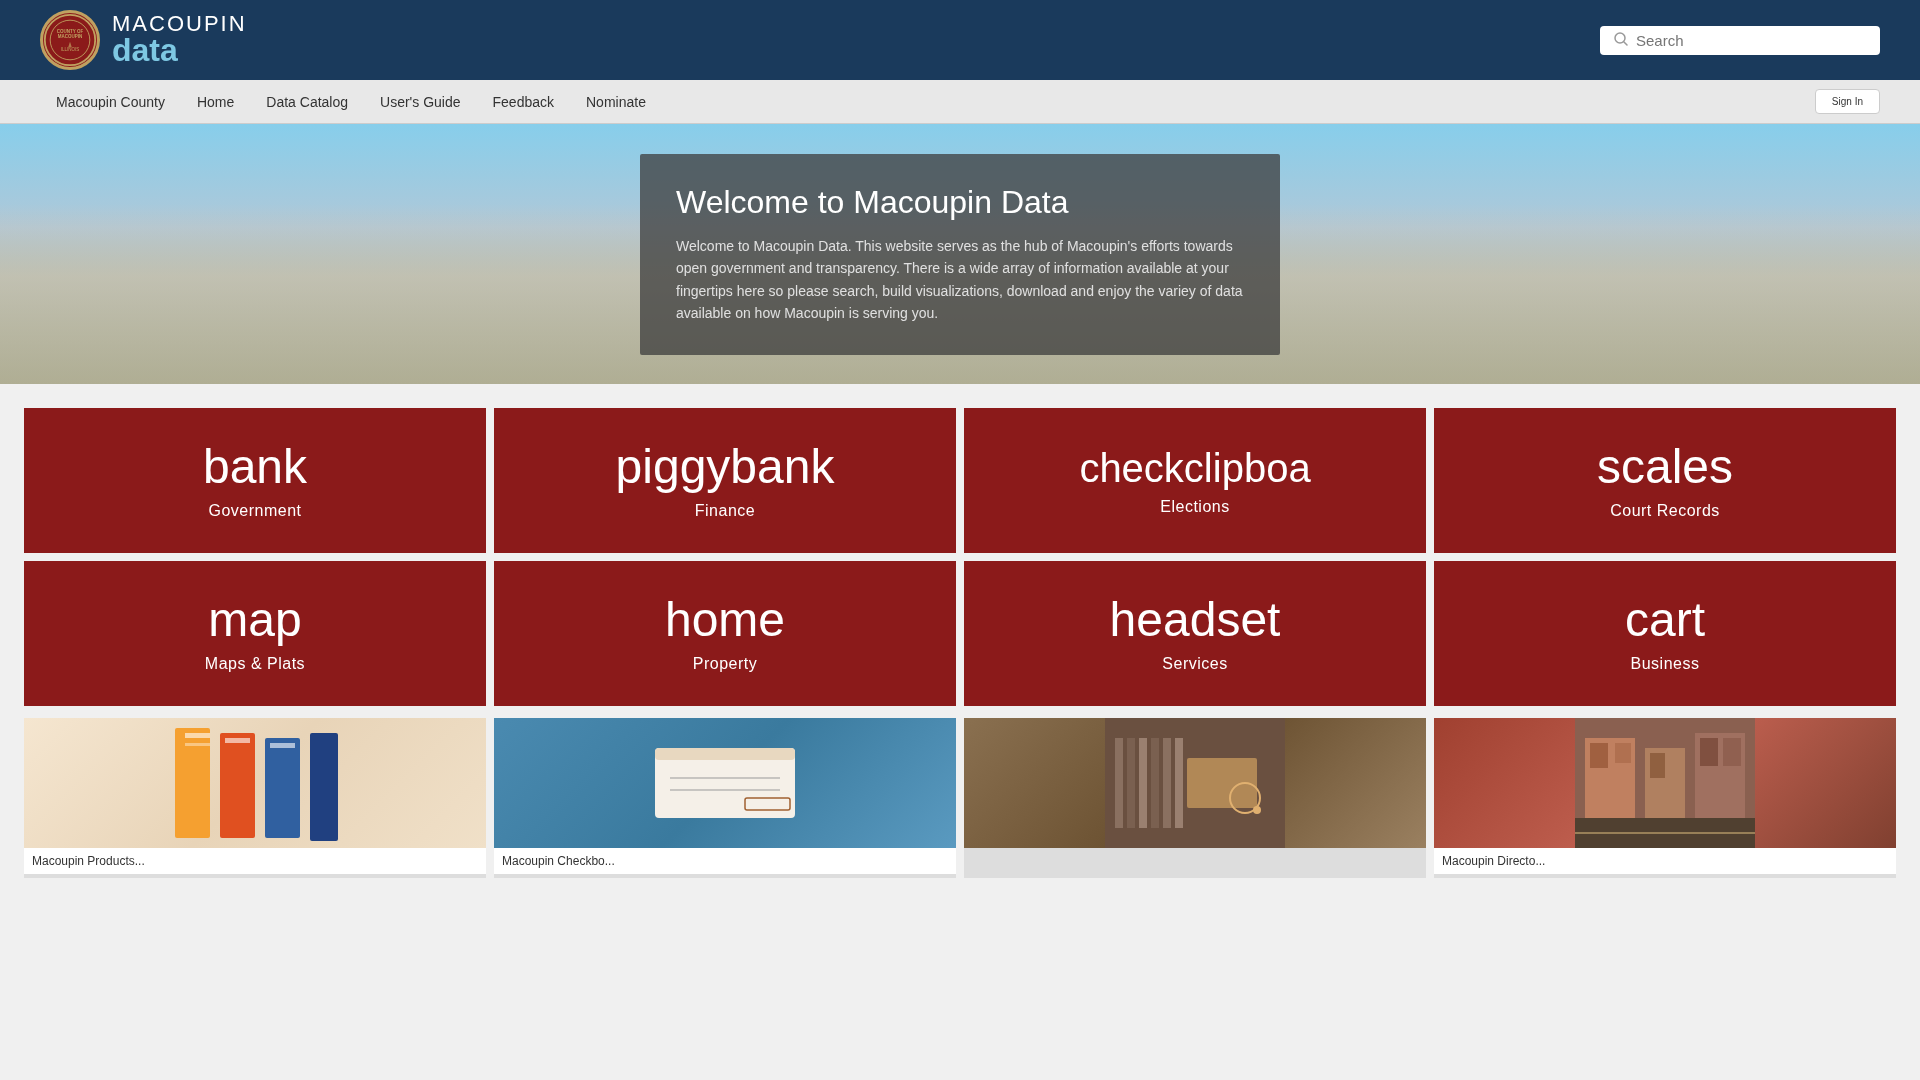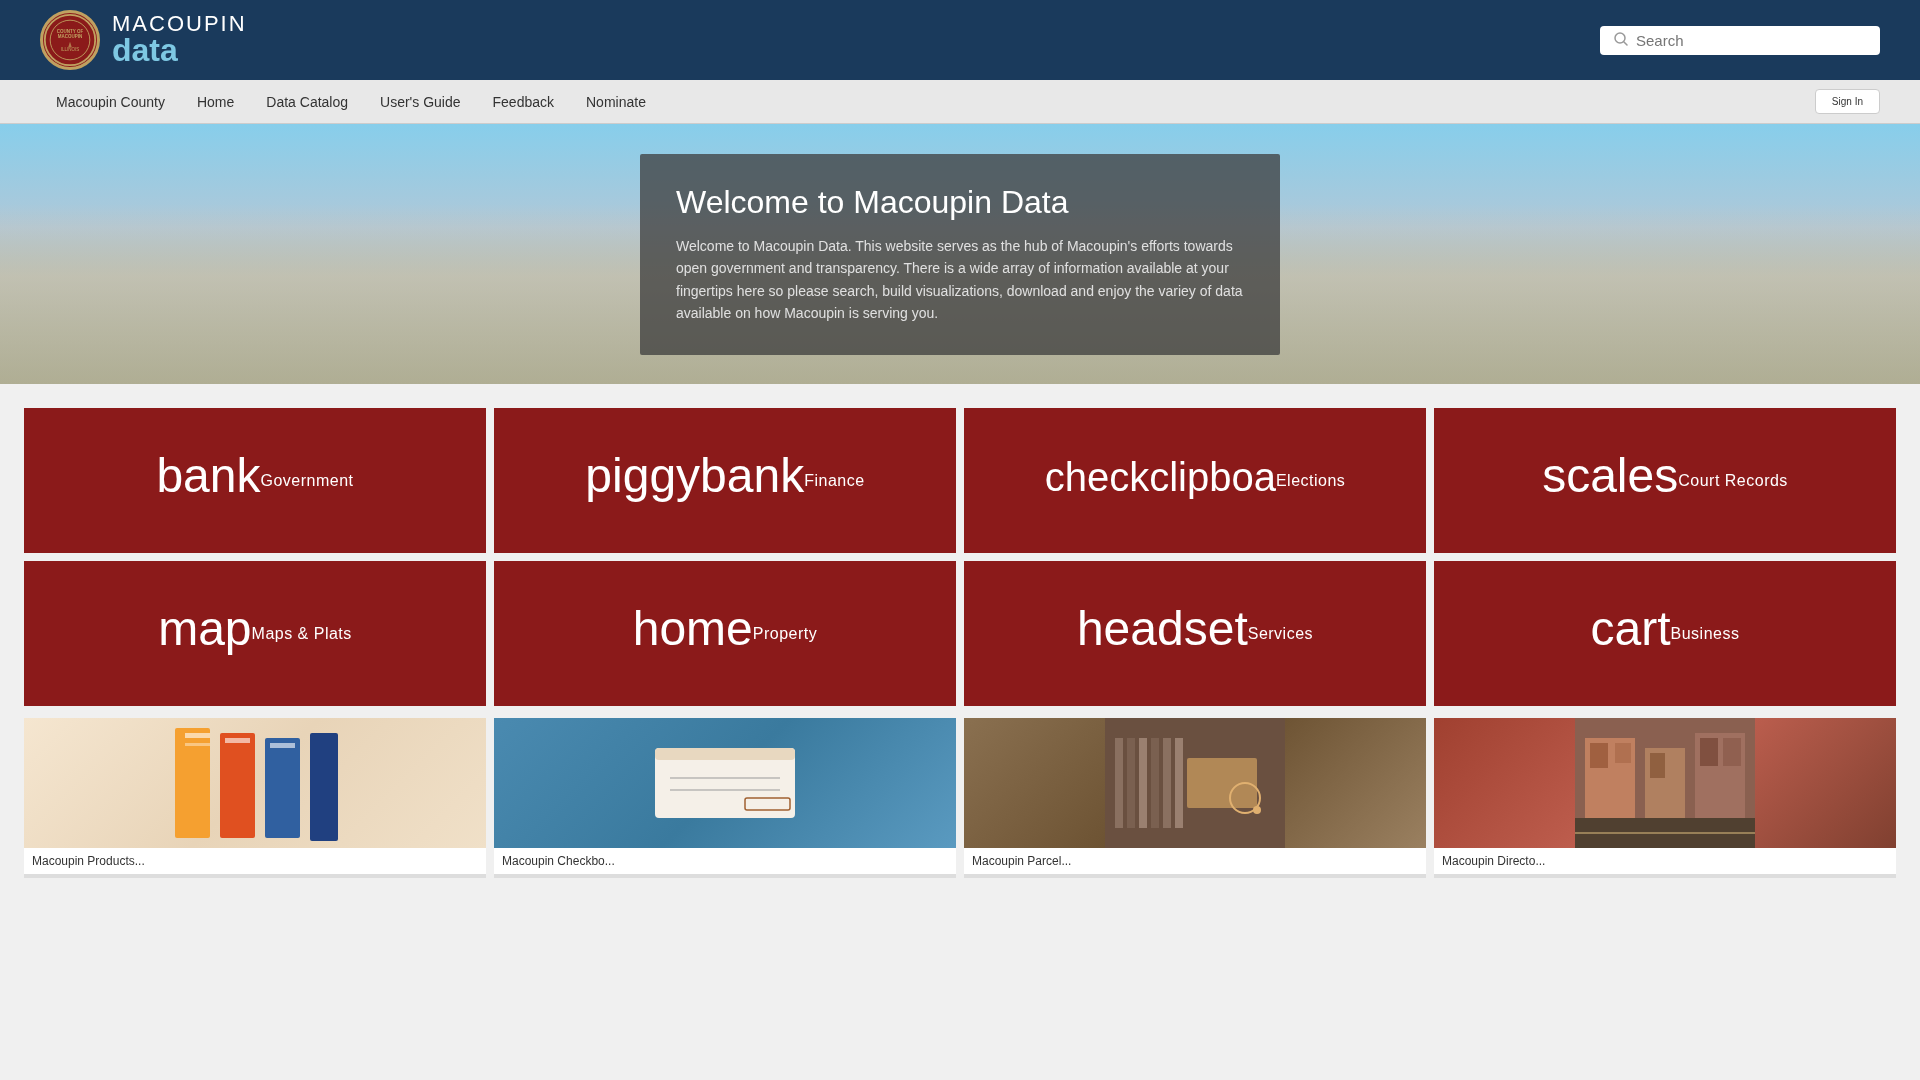--- a/index.html
+++ b/index.html
@@ -158,21 +158,21 @@
     .category-grid {
       display: grid;
       grid-template-columns: repeat(4, 1fr);
       gap: 0;
       padding: 20px 20px 0 20px;
     }
     .category-card {
       background: #8b1a1a;
       color: white;
       display: flex;
-      flex-direction: row;
+      flex-direction: column;
       align-items: center;
       justify-content: center;
       padding: 22px 20px;
       cursor: pointer;
       margin: 4px;
       min-height: 145px;
       transition: background 0.2s;
     }
     .category-label {
       font-size: 16px;
@@ -368,21 +368,20 @@
         <rect x="22" y="20" width="8" height="90" fill="#7a6050"></rect>
         <rect x="34" y="20" width="8" height="90" fill="#9a8070"></rect>
         <rect x="46" y="20" width="8" height="90" fill="#7a6050"></rect>
         <rect x="58" y="20" width="8" height="90" fill="#8a7060"></rect>
         <rect x="70" y="20" width="8" height="90" fill="#9a8070"></rect>
         <rect x="82" y="40" width="70" height="50" fill="#d0a060" opacity="0.7" rx="2"></rect>
         <circle cx="140" cy="80" r="15" fill="none" stroke="#e0b070" stroke-width="2"></circle>
         <circle cx="152" cy="92" r="4" fill="#e0b070"></circle>
       </svg>
     </div>
-    <div class="thumb-title">Macoupin Parcel...</div>
   </div>
 
   <div class="thumbnail-card">
     <div class="thumb-img-area thumb-street">
       <svg width="180" height="130" viewBox="0 0 180 130">
         <rect x="0" y="0" width="180" height="130" fill="#8a6050"></rect>
         <rect x="10" y="20" width="50" height="100" fill="#c08060"></rect>
         <rect x="15" y="25" width="18" height="25" fill="#a06040"></rect>
         <rect x="40" y="25" width="16" height="20" fill="#b07050"></rect>
         <rect x="70" y="30" width="40" height="90" fill="#b08060"></rect>

